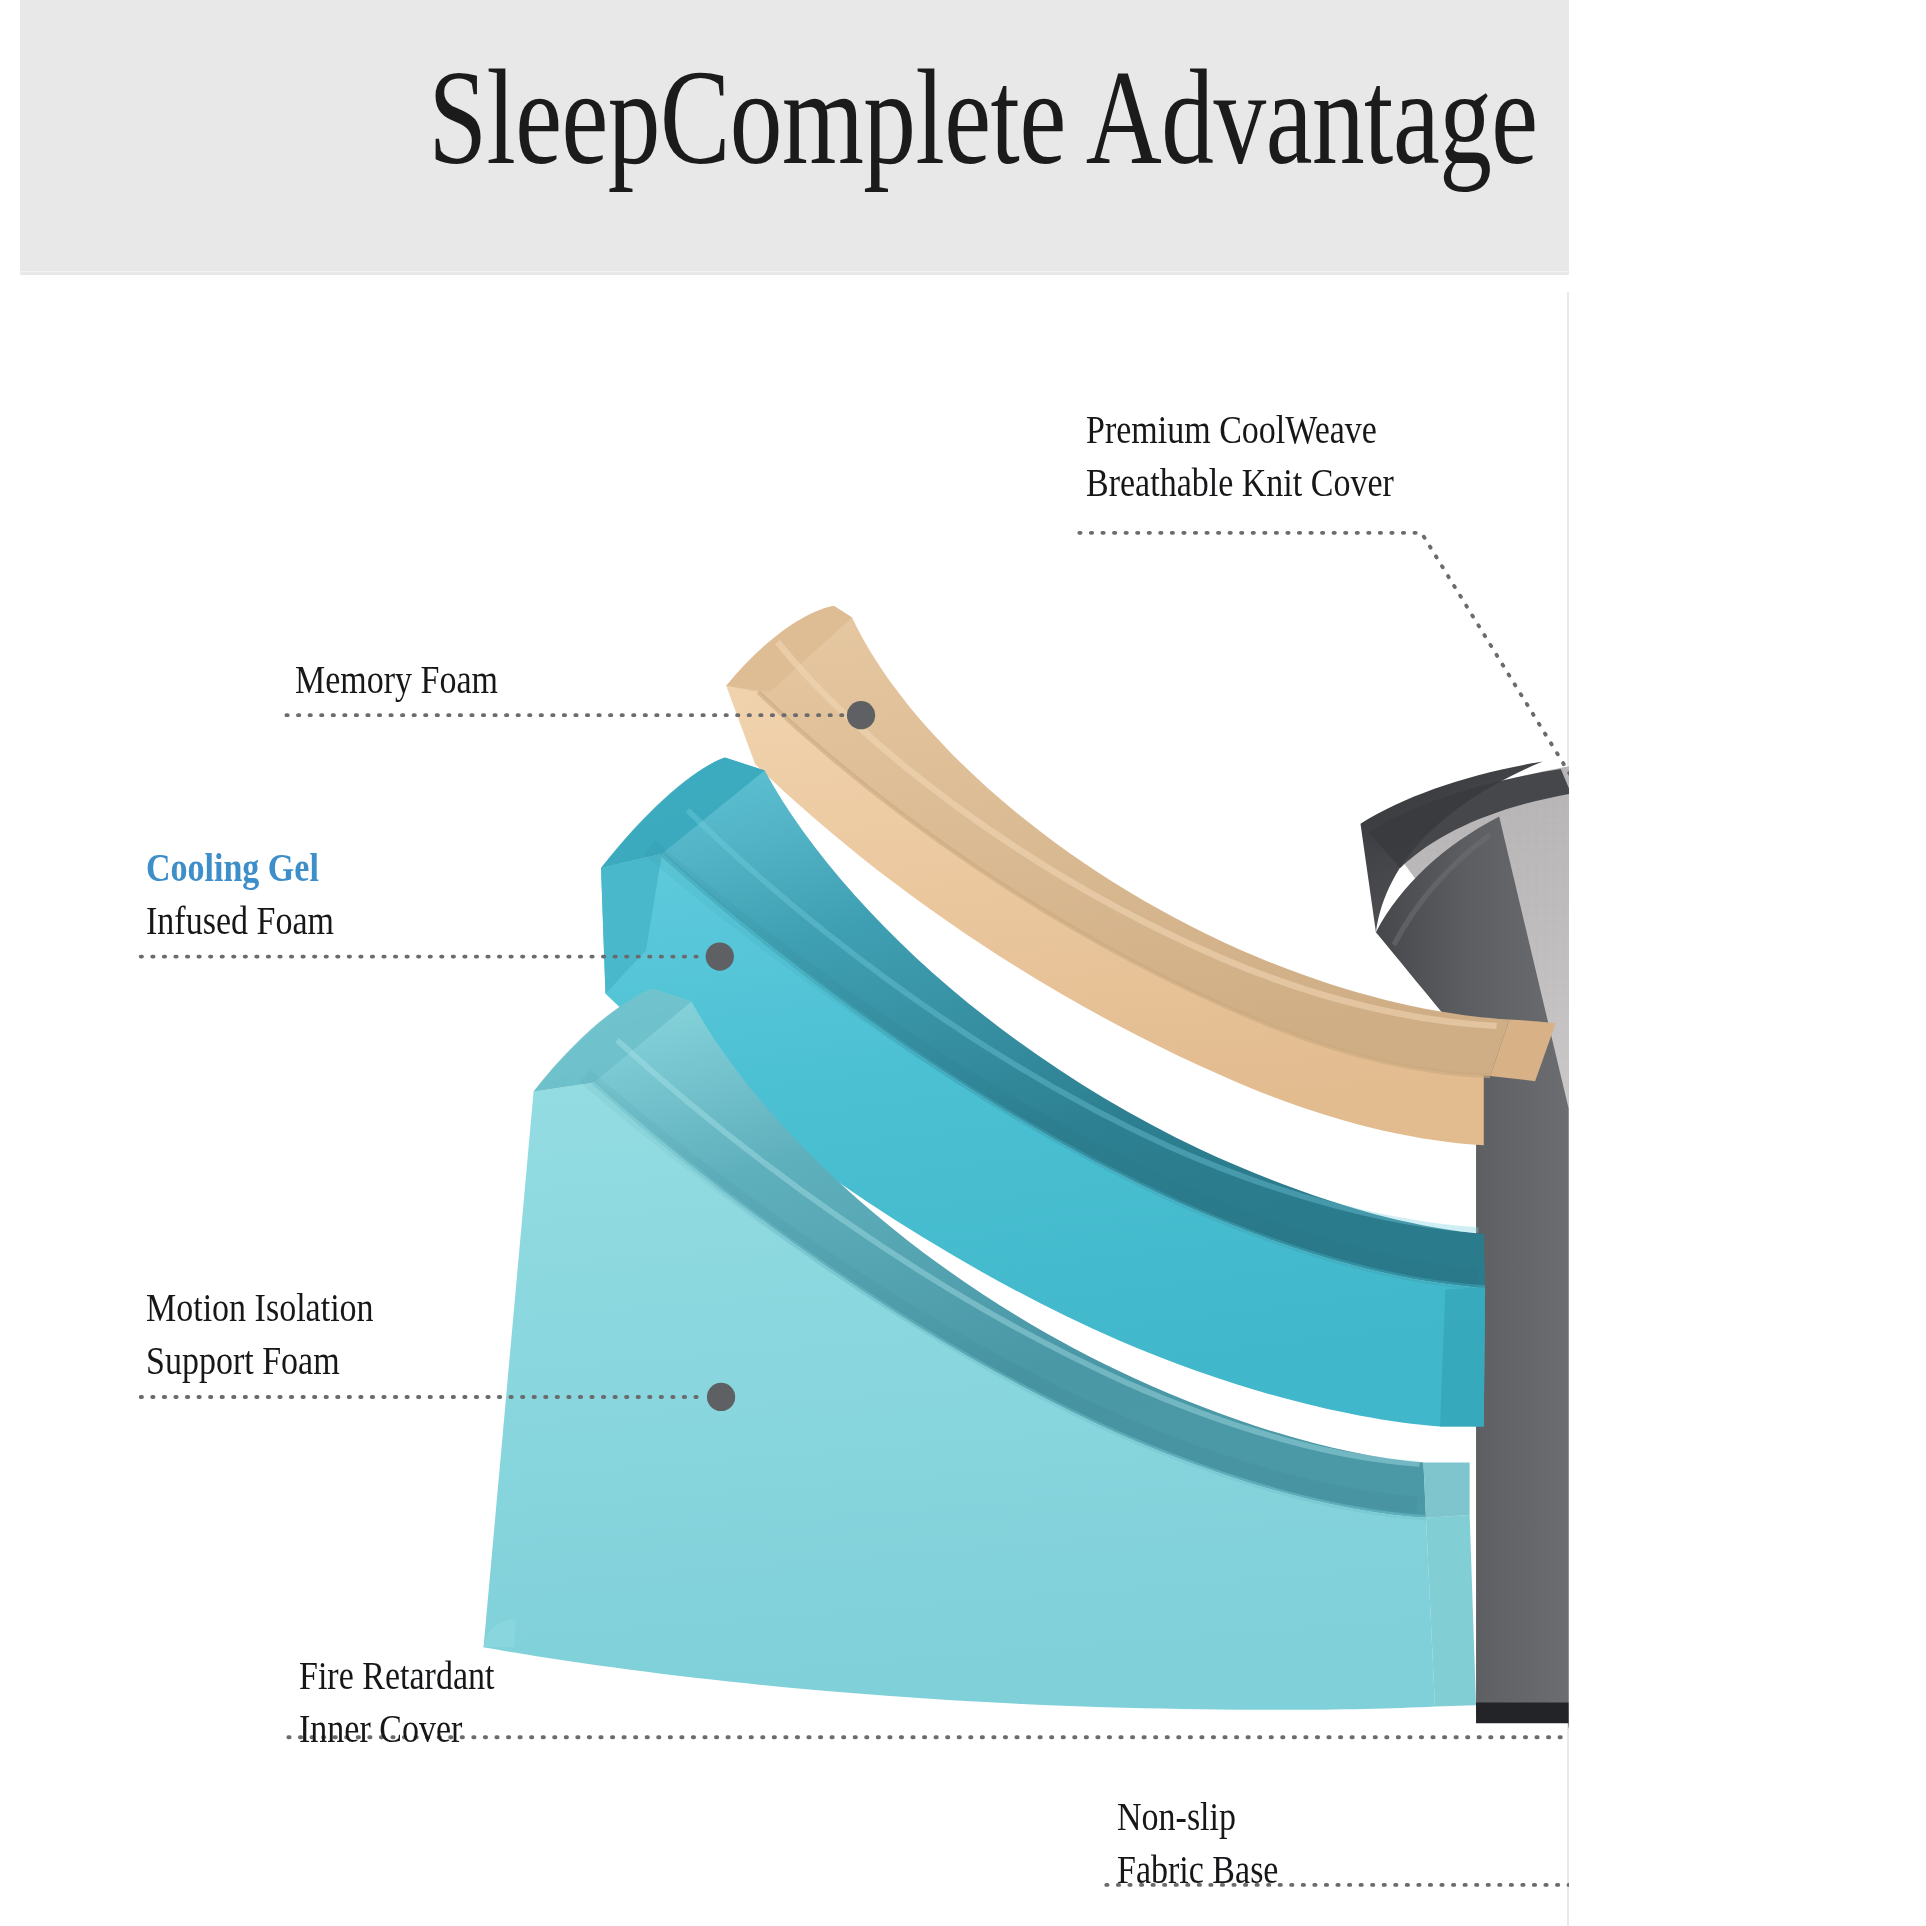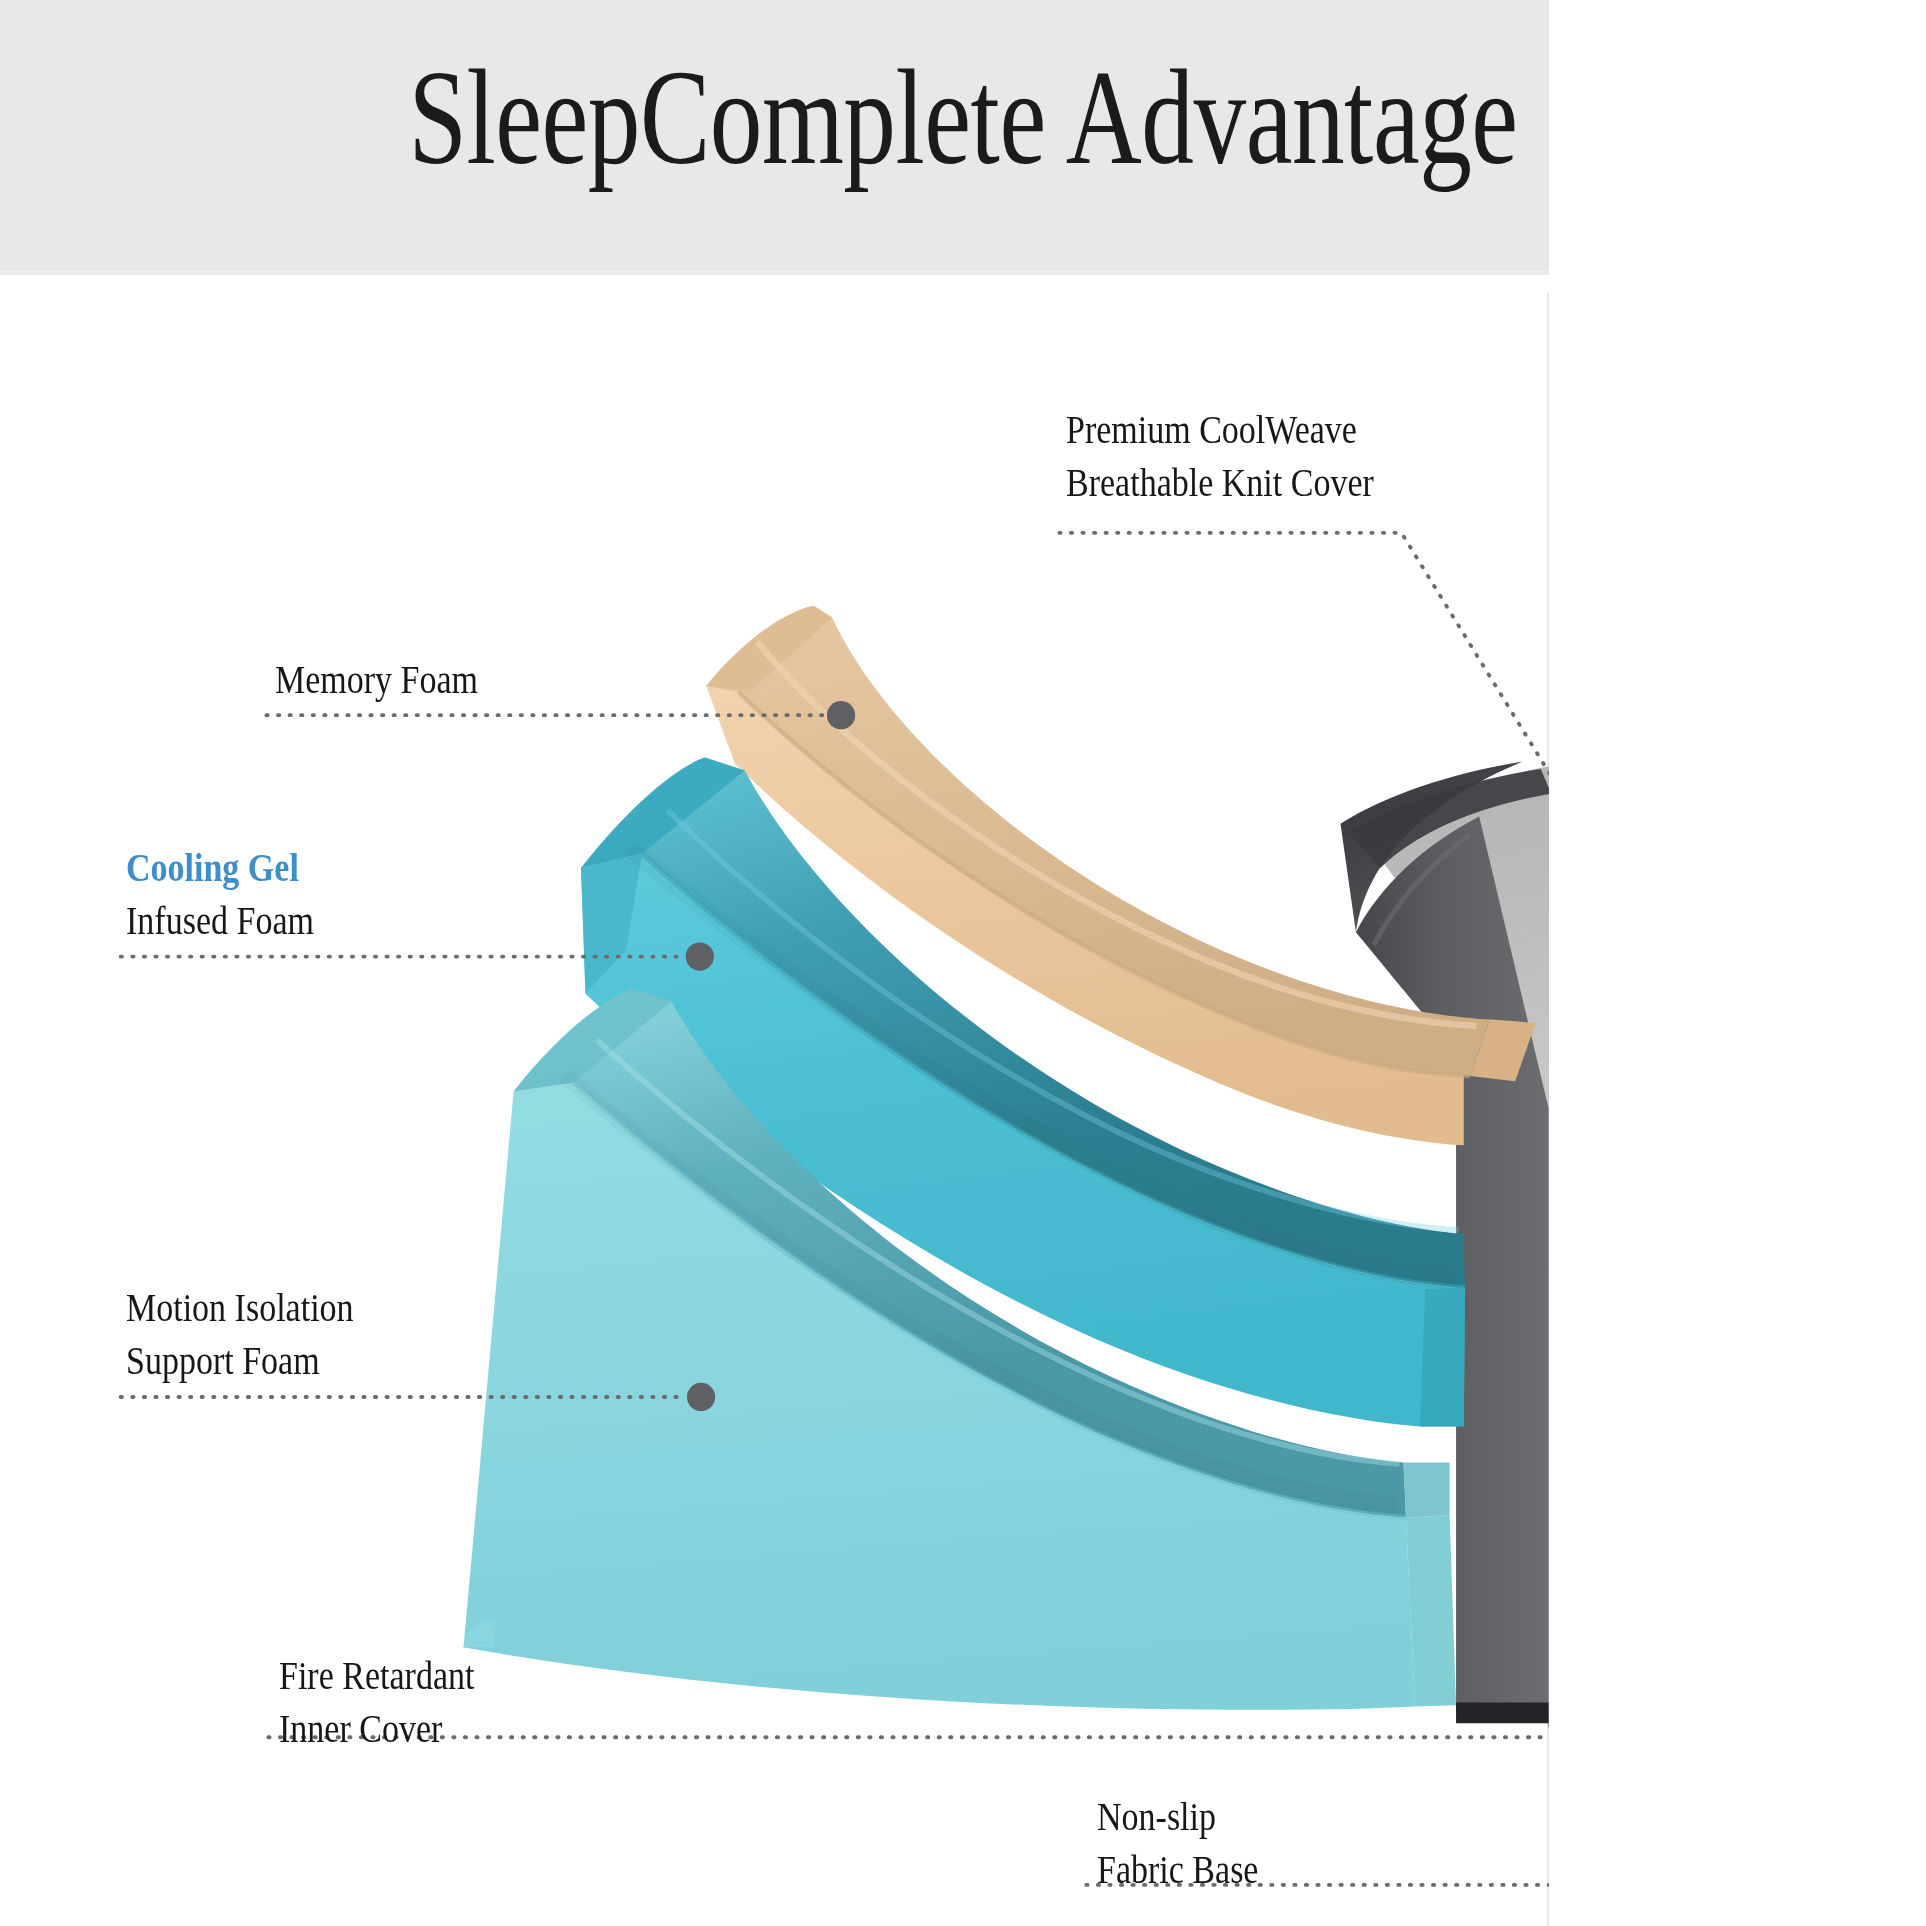--- a/index.html
+++ b/index.html
@@ -7,20 +7,21 @@
     padding: 0;
     background: #ffffff;
   }
   #page {
     position: relative;
     width: 1549px;
     height: 1926px;
     background: #ffffff;
     overflow: hidden;
     font-family: "Liberation Serif", "DejaVu Serif", serif;
+    margin-left: 20px;
   }
 
   
   #header-band {
     position: absolute;
     left: 0;
     top: 0;
     width: 1926px;
     height: 275px;
     background: #e8e8e8;

